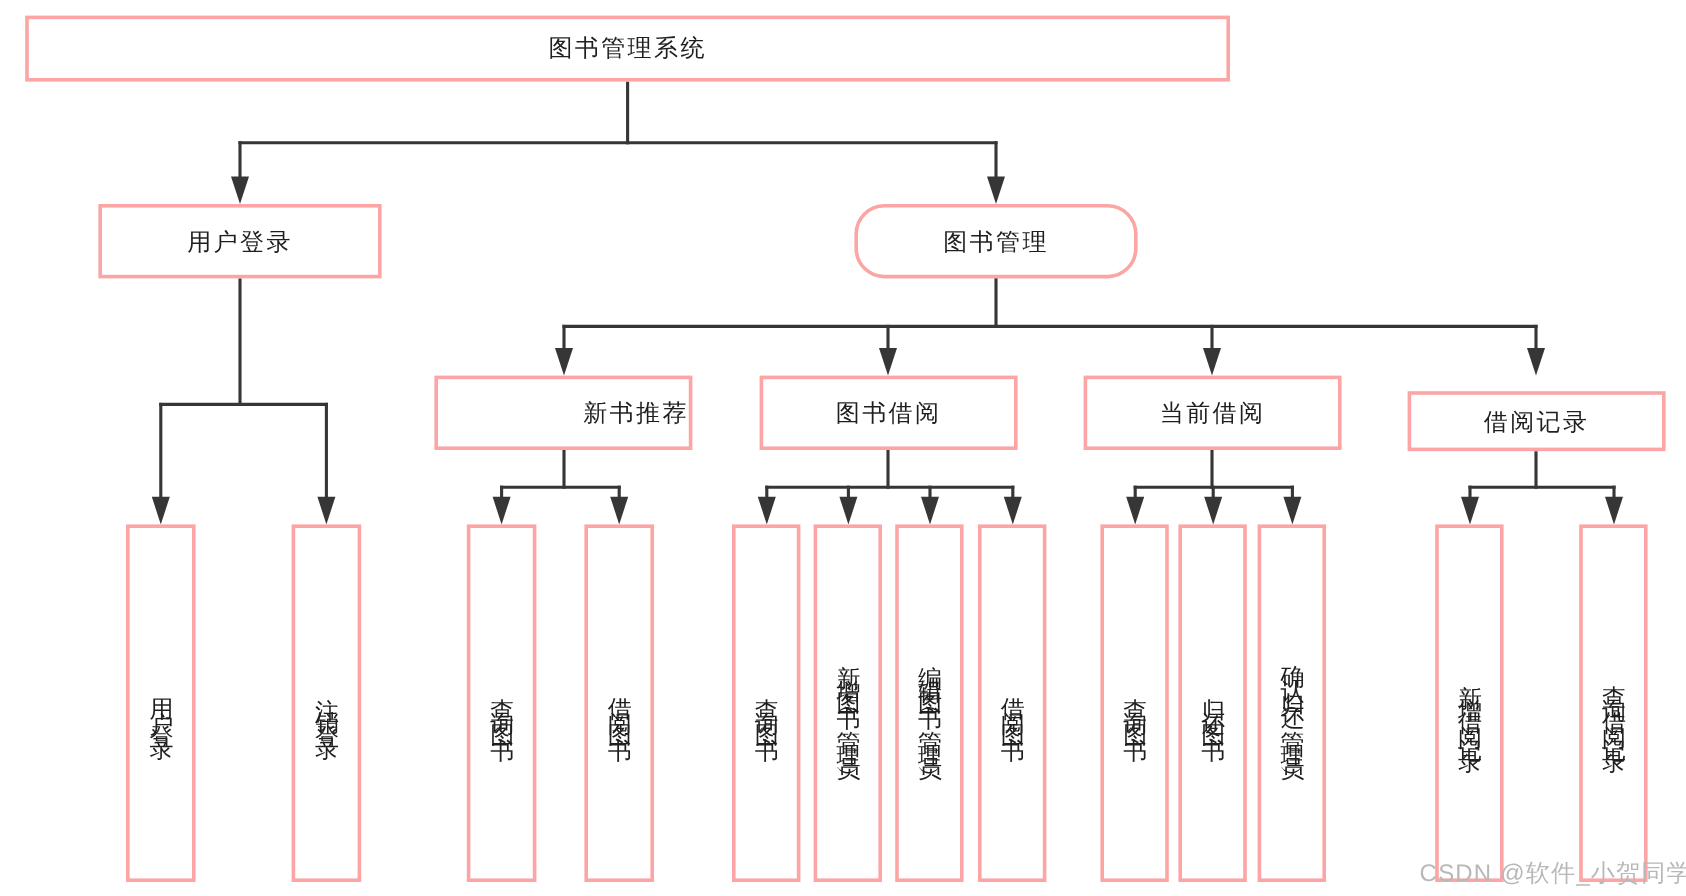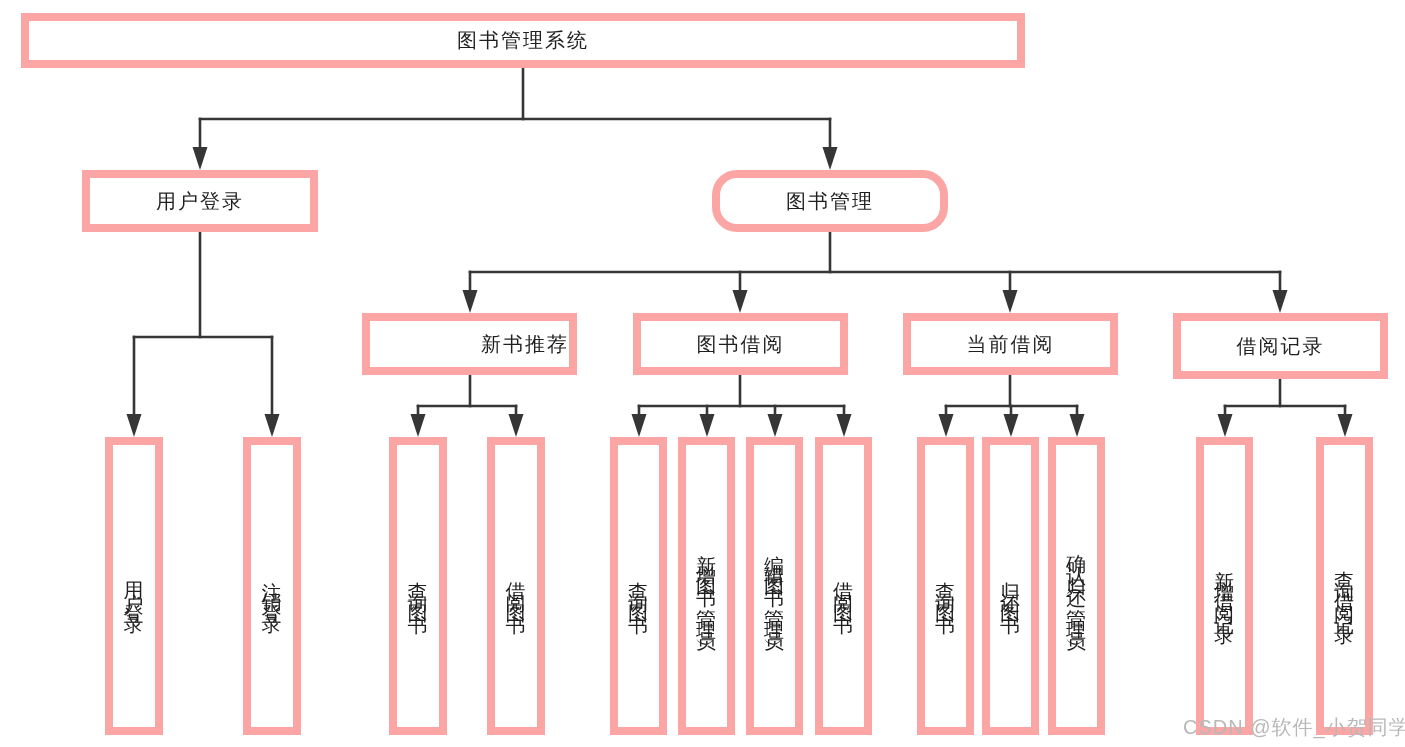--- a/index.html
+++ b/index.html
@@ -1,20 +1,20 @@
 <!DOCTYPE html>
 <html><head>
 <meta charset="utf-8">
 <style>
   html,body{margin:0;padding:0;background:#ffffff;}
   body{width:1405px;height:747px;position:relative;overflow:hidden;
        font-family:"Liberation Sans","DejaVu Sans",sans-serif;}
   .canvas{position:absolute;left:0;top:0;width:1405px;height:747px;background:#ffffff;}
   svg.wires{position:absolute;left:0;top:0;width:1405px;height:747px;z-index:1;}
-  .node{position:absolute;box-sizing:border-box;background:#ffffff;border:8px solid #fca5a5;
+  .node{position:absolute;box-sizing:border-box;background:#ffffff;border:3px solid #fca5a5;
         display:flex;align-items:center;justify-content:center;z-index:2;}
   .node .lbl{color:#1f1f1f;font-size:20px;letter-spacing:2px;white-space:nowrap;}
   .node.vert .lbl{writing-mode:vertical-rl;letter-spacing:11px;font-size:20px;line-height:1;}
   .node.vert{padding-top:4px;}
   .watermark{position:absolute;left:1183px;top:714px;z-index:3;color:#b8b8b8;
              font-size:20px;letter-spacing:1px;white-space:nowrap;}
 </style>
 </head>
 <body>
 
@@ -88,21 +88,21 @@
 
   <div class="node" style="left:362px;top:313px;width:215px;height:62px;justify-content:flex-end;">
     <span class="lbl">新书推荐</span>
   </div>
   <div class="node" style="left:633px;top:313px;width:215px;height:62px;align-items:center;">
     <span class="lbl">图书借阅</span>
   </div>
   <div class="node" style="left:903px;top:313px;width:215px;height:62px;">
     <span class="lbl">当前借阅</span>
   </div>
-  <div class="node" style="left:1173px;top:313px;width:215px;height:66px;">
+  <div class="node" style="left:1173px;top:326px;width:215px;height:50px;">
     <span class="lbl">借阅记录</span>
   </div>
 
   <div class="node vert" style="left:105px;top:437px;width:58px;height:298px;">
     <span class="lbl">用户登录</span>
   </div>
   <div class="node vert" style="left:243px;top:437px;width:58px;height:298px;">
     <span class="lbl">注销登录</span>
   </div>
 

